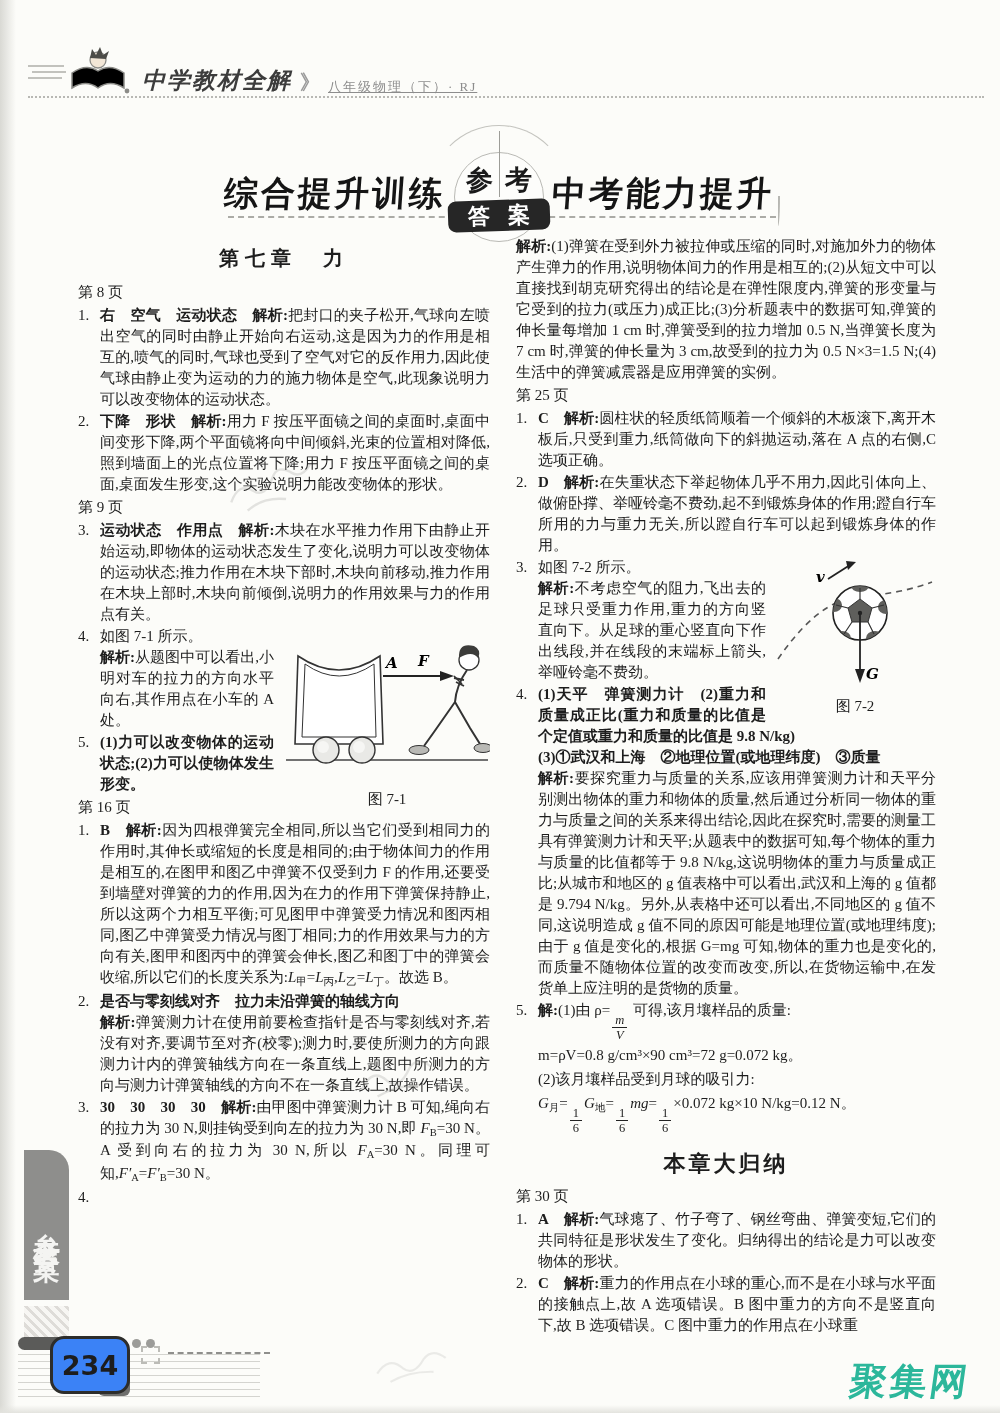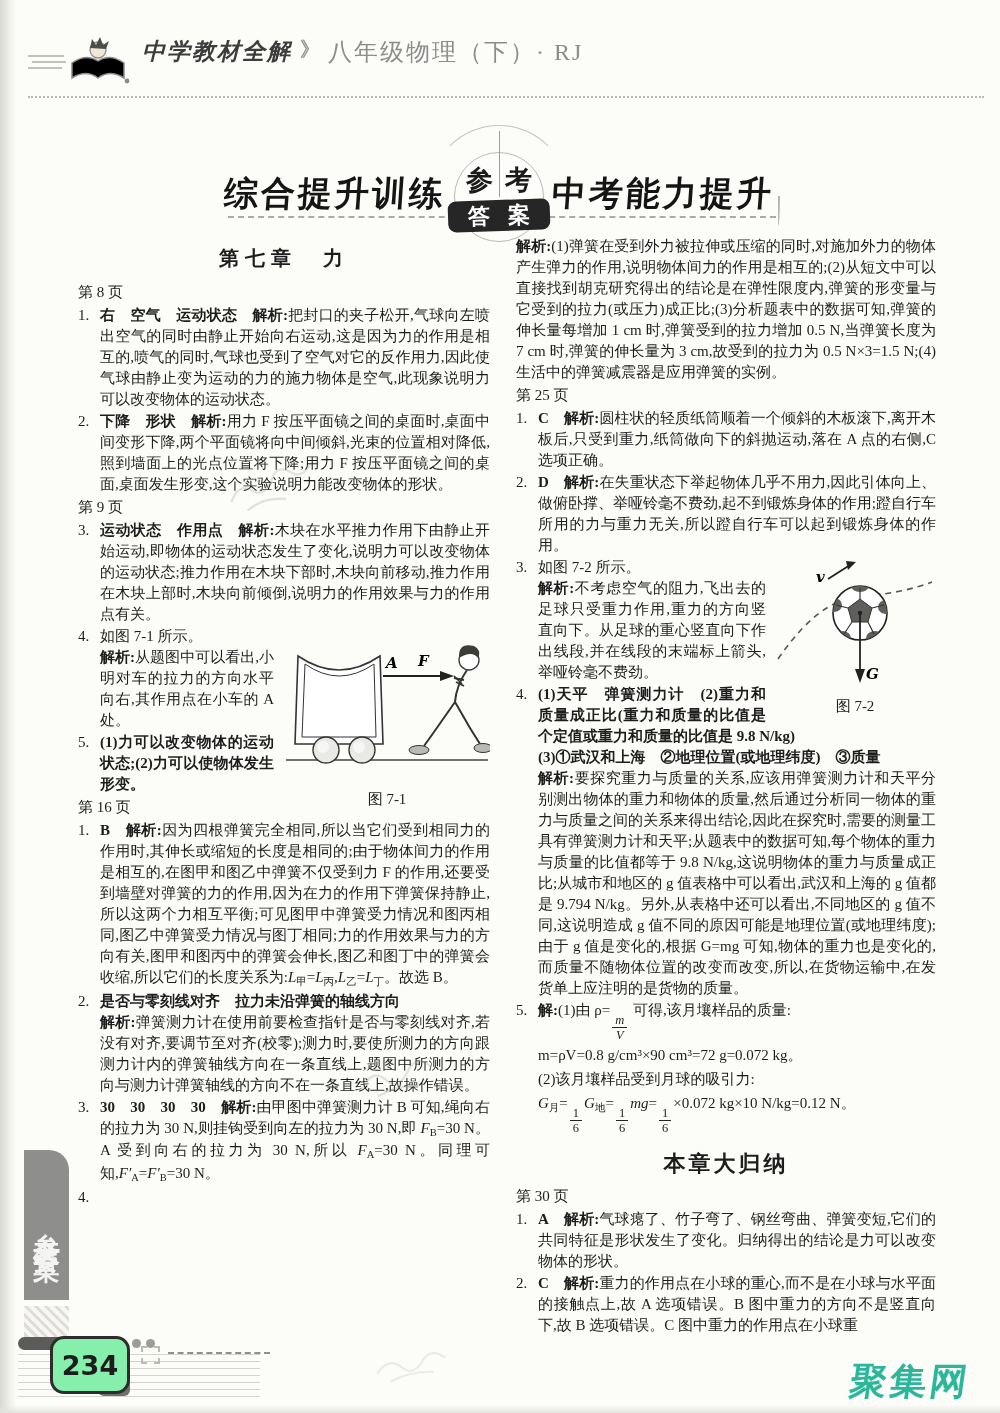--- a/index.html
+++ b/index.html
@@ -8,24 +8,24 @@
     background:#fcfcf9;color:#1d1d1d;
     font-family:"Liberation Serif","DejaVu Serif",serif;
   }
   .edge-left{position:absolute;left:0;top:0;bottom:0;width:16px;
     background:linear-gradient(90deg,#d9d9d4,rgba(255,255,255,0));}
   .edge-bottom{position:absolute;left:0;bottom:0;right:0;height:8px;
     background:linear-gradient(0deg,#e3e3de,rgba(255,255,255,0));}
 
   
   .page-header{position:absolute;top:36px;left:28px;right:16px;height:60px;
-    border-bottom:2px dotted #b8b8b4;display:flex;align-items:flex-start;}
+    border-bottom:2px dotted #b8b8b4;display:flex;align-items:flex-end;}
   .header-title{font-size:23px;font-weight:900;font-style:italic;letter-spacing:2px;color:#3c3c3c;margin-left:10px;}
   .header-sep{color:#9a9a9a;font-size:20px;margin:0 8px;font-weight:700;}
-  .header-sub{font-size:24px;color:#8d8d8d;letter-spacing:2px;}
+  .header-sub{font-size:13px;color:#8d8d8d;letter-spacing:2px;text-decoration:underline;}
 
   
   .banner{position:absolute;top:132px;left:228px;width:548px;height:84px;
     display:flex;align-items:flex-end;justify-content:center;
     border-bottom:2px dashed #ababa6;}
   .banner-text{font-size:34px;font-weight:900;letter-spacing:3px;color:#151515;
     font-family:"DejaVu Sans","Liberation Sans",sans-serif;
     transform:skewX(-4deg);line-height:1;padding-bottom:6px;white-space:nowrap;}
   .seal{position:relative;width:88px;height:88px;margin:0 8px -26px;flex:0 0 88px;
     background:#fdfdfb;border:1px solid #b9b9b4;border-radius:50%;z-index:3;}
@@ -73,21 +73,21 @@
     font-weight:600;font-family:"DejaVu Sans","Liberation Sans",sans-serif;}
   .side-hatch{position:absolute;left:24px;top:1306px;width:45px;height:40px;
     background:repeating-linear-gradient(45deg,#dedcd8 0 3px,#f7f6f3 3px 7px);}
 
   
   .f-pill{position:absolute;left:18px;top:1337px;width:92px;height:13px;background:#5b5b59;border-radius:7px;}
   .f-dot{position:absolute;top:1339px;width:9px;height:9px;border-radius:50%;background:#9c9c99;}
   .f-lines{position:absolute;left:18px;top:1354px;width:242px;height:48px;
     background:repeating-linear-gradient(#cdcdc8 0 1px,transparent 1px 7px);opacity:.85;}
   .page-box-shadow{position:absolute;left:98px;top:1368px;width:32px;height:28px;background:#6f6f6d;border-radius:6px;z-index:1;}
-  .page-box{position:absolute;left:50px;top:1336px;width:74px;height:52px;background:#86efac;
+  .page-box{position:absolute;left:50px;top:1336px;width:74px;height:52px;background:#3b82f6;
     border:3px solid #2d2d2b;border-radius:14px;display:flex;align-items:center;justify-content:center;
     font-size:27px;font-weight:700;z-index:2;font-family:"DejaVu Sans","Liberation Sans",sans-serif;}
   .mini-square{position:absolute;left:141px;top:1346px;width:15px;height:14px;border:2px dashed #bcbcb7;}
   .f-dash{position:absolute;left:168px;top:1352px;width:102px;border-top:2px dashed #8f8f8c;}
   .watermark{position:absolute;right:30px;bottom:6px;font-size:37px;font-weight:900;color:#2cb79b;
     font-family:"DejaVu Sans","Liberation Sans",sans-serif;transform:skewX(-8deg);letter-spacing:3px;}
 
   .scribble{position:absolute;opacity:.22;}
   svg text{font-family:"DejaVu Serif","Liberation Serif",serif;}
 </style>

